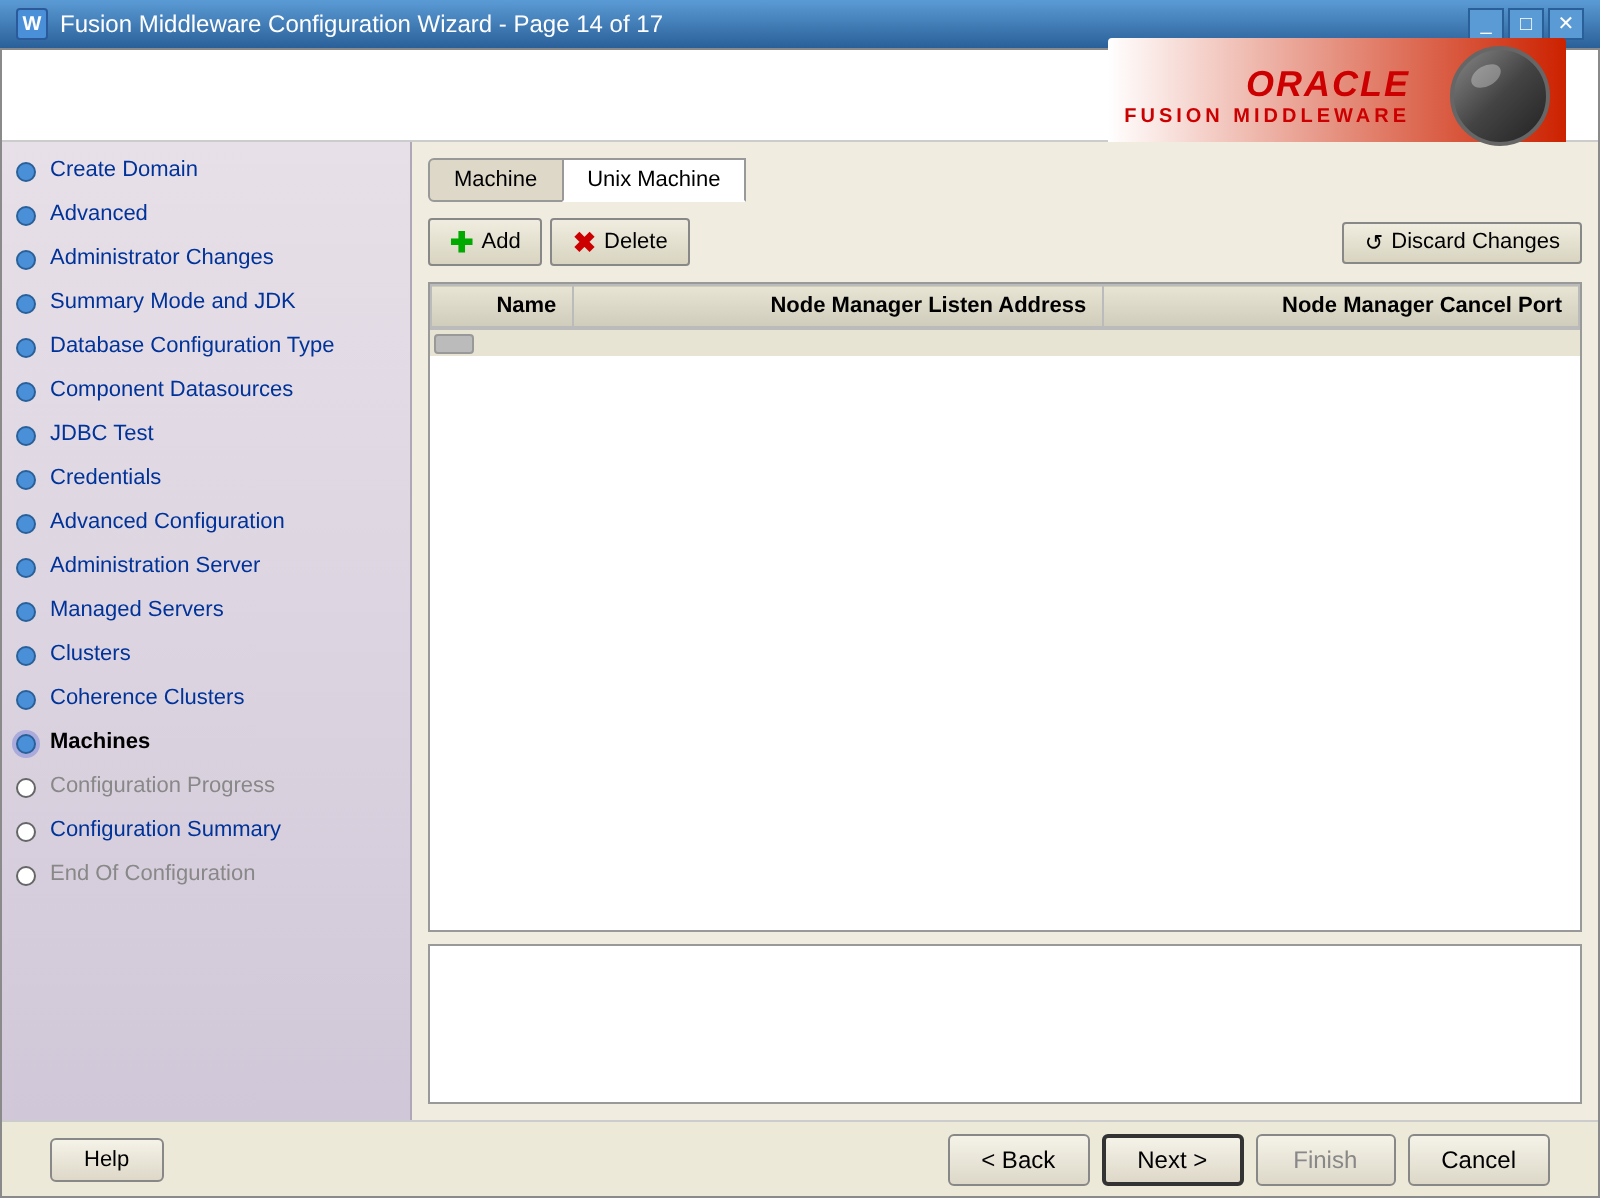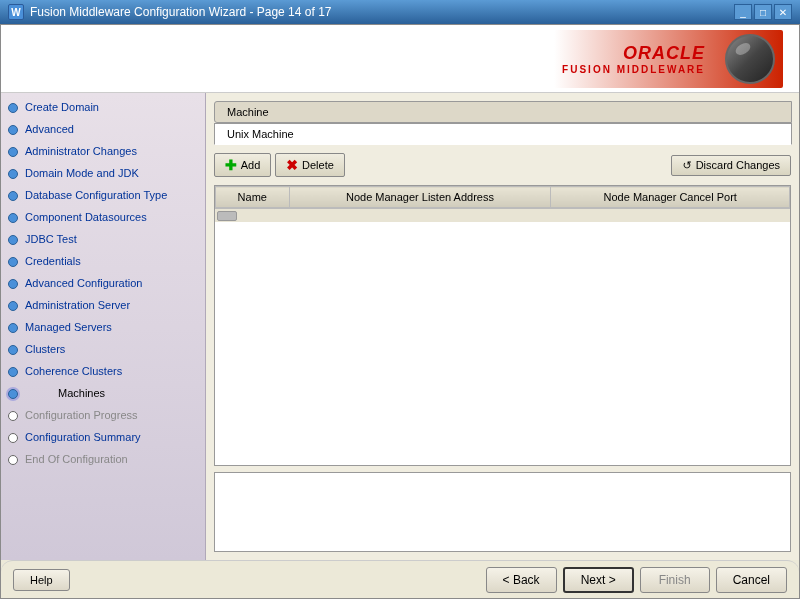--- a/index.html
+++ b/index.html
@@ -62,21 +62,21 @@
       background: #ece9d8;
       border: 1px solid #8a8a8a;
       height: calc(599px - 24px);
       display: flex;
       flex-direction: column;
     }
 
     
     .header {
       background: white;
-      height: 68px;
+      height: 46px;
       display: flex;
       align-items: center;
       justify-content: flex-end;
       padding: 0 16px;
       border-bottom: 1px solid #ccc;
     }
     .oracle-logo {
       display: flex;
       flex-direction: column;
       align-items: flex-end;
@@ -142,23 +142,22 @@
     .sidebar-item {
       display: flex;
       align-items: center;
       padding: 3px 8px 3px 4px;
       cursor: pointer;
       color: #003399;
       font-size: 11px;
       line-height: 1.4;
     }
     .sidebar-item.active {
-      font-weight: normal;
+      font-weight: bold;
       color: #000;
-      gap: 33px;
     }
     .sidebar-item.disabled {
       color: #888;
       cursor: default;
     }
     .sidebar-icon {
       width: 16px;
       height: 16px;
       margin-right: 4px;
       flex-shrink: 0;
@@ -189,21 +188,20 @@
       background: #f0ede0;
       display: flex;
       flex-direction: column;
       padding: 8px;
     }
 
     
     .tab-bar {
       display: flex;
       margin-bottom: 8px;
-      flex-direction: column;
     }
     .tab {
       padding: 4px 12px;
       border: 1px solid #999;
       background: #ddd8c8;
       cursor: pointer;
       font-size: 11px;
       margin-right: -1px;
     }
     .tab.active {
@@ -255,23 +253,23 @@
       background: white;
     }
     table {
       width: 100%;
       border-collapse: collapse;
     }
     th {
       background: linear-gradient(to bottom, #e8e4d4, #d0ccbc);
       border: 1px solid #bbb;
       padding: 4px 8px;
-      text-align: center;
+      text-align: right;
       font-size: 11px;
-      font-weight: normal;
+      font-weight: bold;
     }
 
     
     .bottom-panel {
       height: 80px;
       border: 1px solid #999;
       background: white;
       margin-top: 6px;
     }
 
@@ -292,23 +290,22 @@
       margin-left: 2px;
     }
 
     
     .footer {
       background: #ece9d8;
       border-top: 1px solid #ccc;
       height: 38px;
       display: flex;
       align-items: center;
-      padding: 0 12px;
+      padding: 0 24px;
       justify-content: space-between;
-      border-radius: 12px;
     }
     .footer-left {}
     .footer-right {
       display: flex;
       gap: 6px;
     }
     .footer-btn {
       padding: 4px 16px;
       border: 1px solid #888;
       background: linear-gradient(to bottom, #f5f2e8, #ddd8c8);
@@ -380,21 +377,21 @@
       <div class="sidebar-item">
         <div class="sidebar-icon">
             <div class="dot-circle filled"></div>
           </div>
         <span>Administrator Changes</span>
       </div>
       <div class="sidebar-item">
         <div class="sidebar-icon">
             <div class="dot-circle filled"></div>
           </div>
-        <span>Domain Mode and JDK</span>
+        <span>Summary Mode and JDK</span>
       </div>
       <div class="sidebar-item">
         <div class="sidebar-icon">
             <div class="dot-circle filled"></div>
           </div>
         <span>Database Configuration Type</span>
       </div>
       <div class="sidebar-item">
         <div class="sidebar-icon">
             <div class="dot-circle filled"></div>

